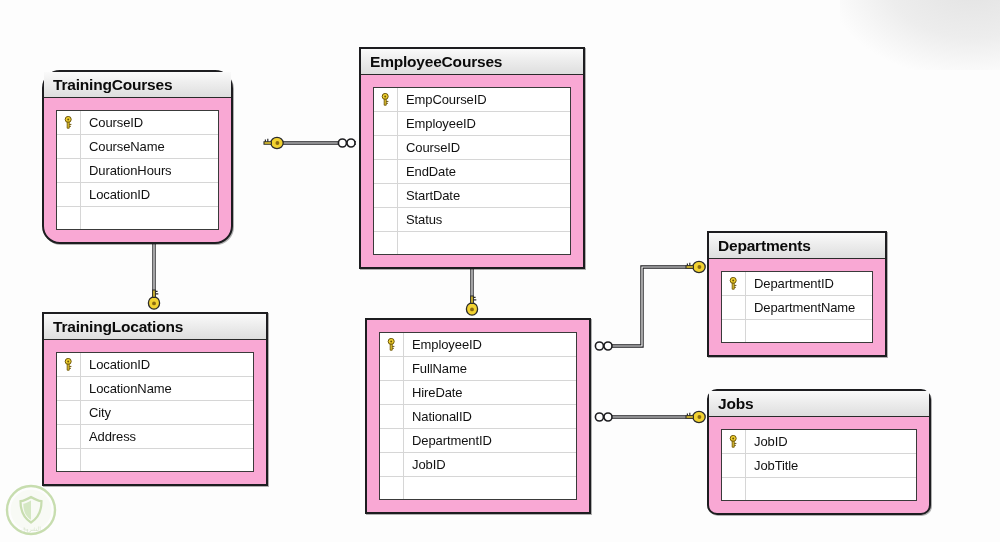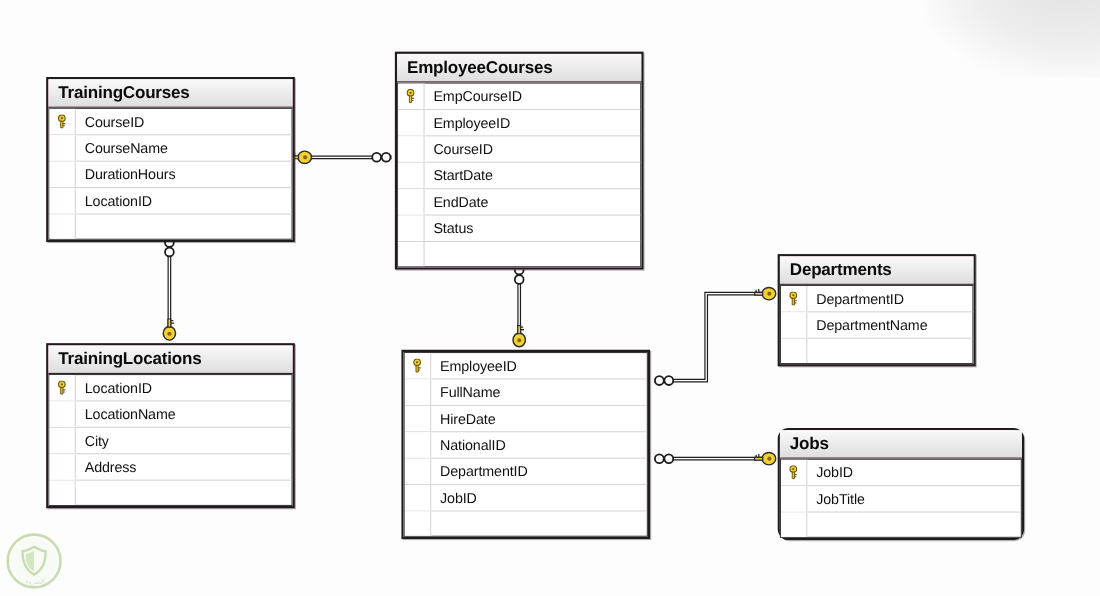--- a/index.html
+++ b/index.html
@@ -56,21 +56,21 @@
     color: #0b0b0b;
     letter-spacing: -0.2px;
     background: linear-gradient(to bottom, #fafafa 0%, #ededed 45%, #dedede 100%);
     border-bottom: 1px solid #2a2a2a;
     white-space: nowrap;
     overflow: hidden;
   }
   .tbl-body {
     box-sizing: border-box;
     border: 1px solid #3a3a3a;
-    margin: 0;
+    margin: 12px;
     background: #fff;
   }
   .fld {
     display: flex;
     align-items: center;
     height: 24px;
     border-bottom: 1px solid #d6d6d6;
     box-sizing: border-box;
   }
   .fld:last-child { border-bottom: none; }
@@ -161,21 +161,21 @@
 
     <g>
       <line x1="595" y1="417" x2="704" y2="417" stroke="#1d1d20" stroke-width="3.4"></line>
       <line x1="595" y1="417" x2="704" y2="417" stroke="#ffffff" stroke-width="1.2"></line>
       <use href="#infglyph" transform="translate(604,417)"></use>
       <use href="#keyglyph" transform="translate(699,417) rotate(180)"></use>
     </g>
   </svg>
 
   <div id="tables-layer">
-      <div class="tbl" style="left: 42px; top: 70px; width: 226px;">
+      <div class="tbl" style="left: 42px; top: 70px; width: 191px; border-radius: 18px;">
         <div class="tbl-title">TrainingCourses</div>
         <div class="tbl-body">
           <div class="fld">
             <div class="gutter">
               <svg class="key-ico" width="11" height="13" viewBox="0 0 11 13">
                 <circle cx="5.2" cy="3.4" r="3.0" fill="#f2d230" stroke="#6b5408" stroke-width="1"></circle>
                 <circle cx="5.2" cy="3.4" r="1.0" fill="#6b5408"></circle>
                 <path d="M4.2 6.2 L6.2 6.2 L6.2 12.2 L4.2 12.2 Z" fill="#f2d230" stroke="#6b5408" stroke-width="0.9"></path>
                 <path d="M6.2 8.4 L8.4 8.4 M6.2 10.3 L7.9 10.3" stroke="#6b5408" stroke-width="1"></path>
               </svg>
@@ -217,25 +217,25 @@
           <div class="fld">
             <div class="gutter"></div>
             <div class="fld-name">EmployeeID</div>
           </div>
           <div class="fld">
             <div class="gutter"></div>
             <div class="fld-name">CourseID</div>
           </div>
           <div class="fld">
             <div class="gutter"></div>
+            <div class="fld-name">EndDate</div>
+          </div>
+          <div class="fld">
+            <div class="gutter"></div>
             <div class="fld-name">StartDate</div>
-          </div>
-          <div class="fld">
-            <div class="gutter"></div>
-            <div class="fld-name">EndDate</div>
           </div>
           <div class="fld">
             <div class="gutter"></div>
             <div class="fld-name">Status</div>
           </div>
           <div class="fld filler">
             <div class="gutter"></div>
             <div class="fld-name"></div>
           </div>
         </div>

